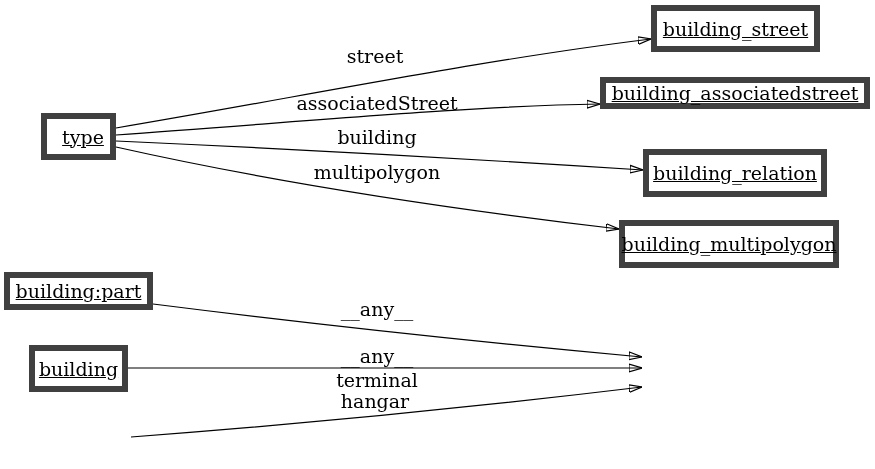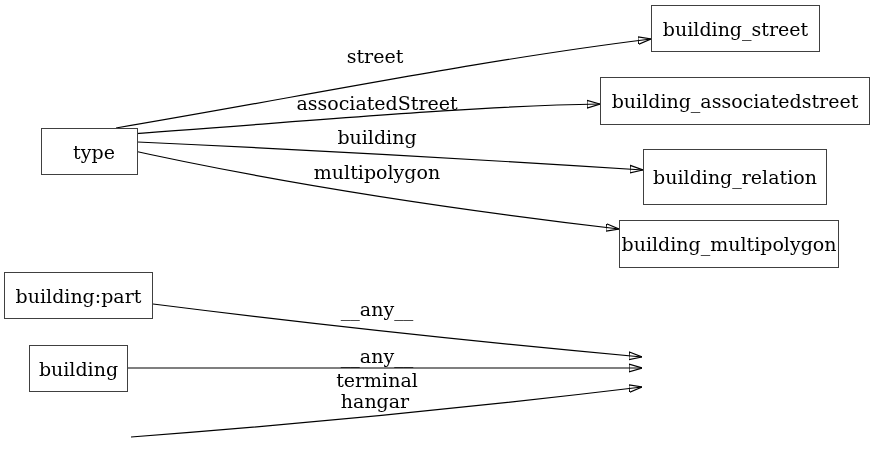--- a/index.html
+++ b/index.html
@@ -13,30 +13,31 @@
     overflow:hidden;
   }
   .edge-layer{position:absolute;left:0;top:0;width:875px;height:469px;}
   .edge-layer path{fill:none;stroke:#000;stroke-width:1.2;}
   .edge-layer text{
     font-family:"DejaVu Serif","Liberation Serif",serif;
     font-size:19px;fill:#000;text-anchor:middle;
   }
   .node{
     position:absolute;box-sizing:border-box;
-    border:1px solid #404040;background:#ffffff;
+    border:6px solid #404040;background:#ffffff;
     display:flex;align-items:center;justify-content:center;
     white-space:nowrap;
+    text-decoration:underline;
   }
-  #n-type{left:41px;top:128px;width:97px;height:47px;padding-left:9px;}
+  #n-type{left:41px;top:113px;width:75px;height:47px;padding-left:9px;}
   #n-bstreet{left:651px;top:5px;width:169px;height:47px;}
-  #n-bassoc{left:600px;top:77px;width:270px;height:48px;}
-  #n-brel{left:643px;top:149px;width:184px;height:56px;}
+  #n-bassoc{left:600px;top:77px;width:270px;height:32px;}
+  #n-brel{left:643px;top:149px;width:184px;height:48px;}
   #n-bmulti{left:619px;top:220px;width:220px;height:48px;}
-  #n-bpart{left:4px;top:272px;width:149px;height:47px;}
+  #n-bpart{left:4px;top:272px;width:149px;height:38px;}
   #n-building{left:29px;top:345px;width:99px;height:47px;}
   #n-aeroway{left:27px;top:416px;width:104px;height:46px;}
   #n-bpoly{left:642px;top:343px;width:185px;height:49px;}
 </style>
 </head>
 <body>
 
 <div class="canvas">
 
   <svg class="edge-layer" viewBox="0 0 875 469" xmlns="http://www.w3.org/2000/svg">

